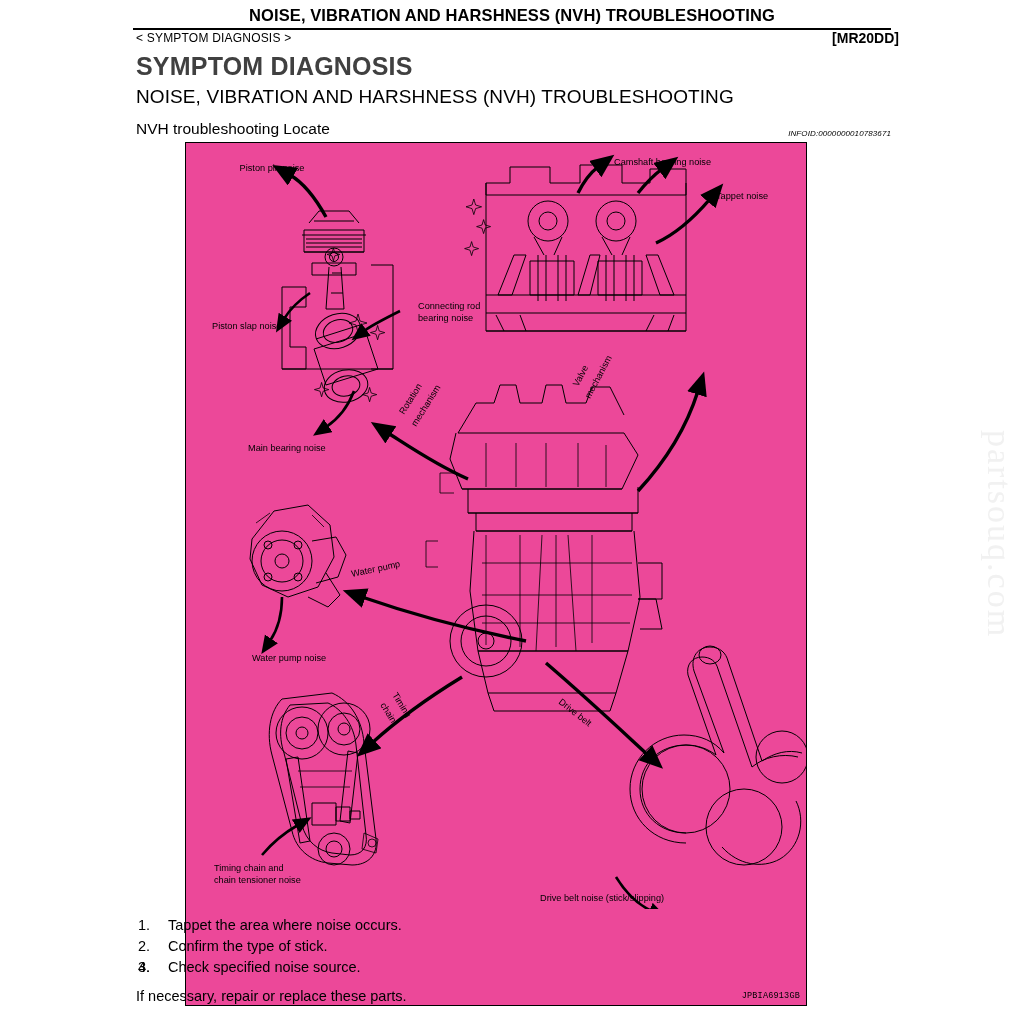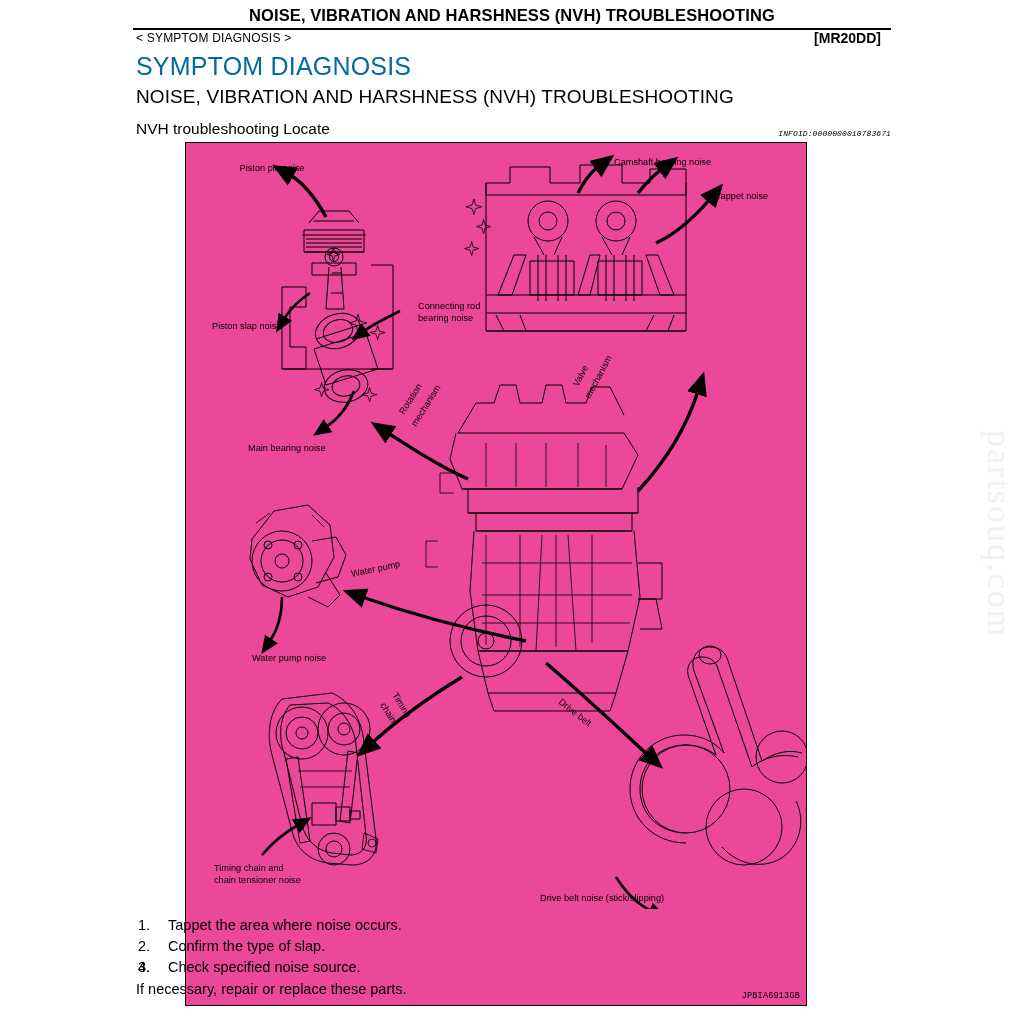--- a/index.html
+++ b/index.html
@@ -40,53 +40,52 @@
     background: #000;
   }
   .header-left {
     position: absolute;
     left: 136px; top: 31px;
     font-size: 12px;
     letter-spacing: 0.2px;
   }
   .header-right {
     position: absolute;
-    right: 143px; top: 30px;
+    right: 125px; top: 30px;
     font-size: 14px;
     font-weight: bold;
     padding-left: 32px;
   }
 
   
   .section-title {
     position: absolute;
     left: 136px; top: 52px;
     font-size: 25px;
-    font-weight: normal;
-    color: #0369a1;
+    font-weight: bold;
+    color: #404040;
     letter-spacing: 0.2px;
   }
   .doc-title {
     position: absolute;
     left: 136px; top: 86px;
     font-size: 19px;
     letter-spacing: 0.1px;
   }
   .sub-title {
     position: absolute;
     left: 136px; top: 120px;
     font-size: 15.5px;
   }
   .infoid {
     position: absolute;
     right: 133px; top: 129px;
     font-size: 8px;
     font-style: italic;
     letter-spacing: 0.1px;
-    font-family: Liberation Mono, monospace;
   }
 
   
   .figure {
     position: absolute;
     left: 185px; top: 142px;
     width: 622px;
     height: 864px;
     border: 1.5px solid #000;
     box-sizing: border-box;
@@ -126,21 +125,21 @@
     position: relative;
     padding-left: 32px;
   }
   .step .num {
     position: absolute;
     left: 2px; top: 0;
   }
   .closing {
     font-size: 14.5px;
     line-height: 21px;
-    margin-top: 1px;
+    margin-top: 8px;
   }
 
   
   .lbl {
     font-family: "Liberation Sans", sans-serif;
     font-size: 9.2px;
     fill: #000;
   }
 </style>
 </head>
@@ -377,21 +376,21 @@
     <div class="fig-code">JPBIA6913GB</div>
   </div>
 
   <div class="steps">
     <div class="step">
       <span class="num">1.</span>
       <span>Tappet the area where noise occurs.</span>
     </div>
     <div class="step">
       <span class="num">2.</span>
-      <span>Confirm the type of slap.</span>
+      <span>Confirm the type of stick.</span>
     </div>
     <div class="step">
       <span class="num">3.</span>
     </div>
     <div class="step">
       <span class="num">4.</span>
       <span>Check specified noise source.</span>
     </div>
     <div class="closing">If necessary, repair or replace these parts.</div>
   </div>

